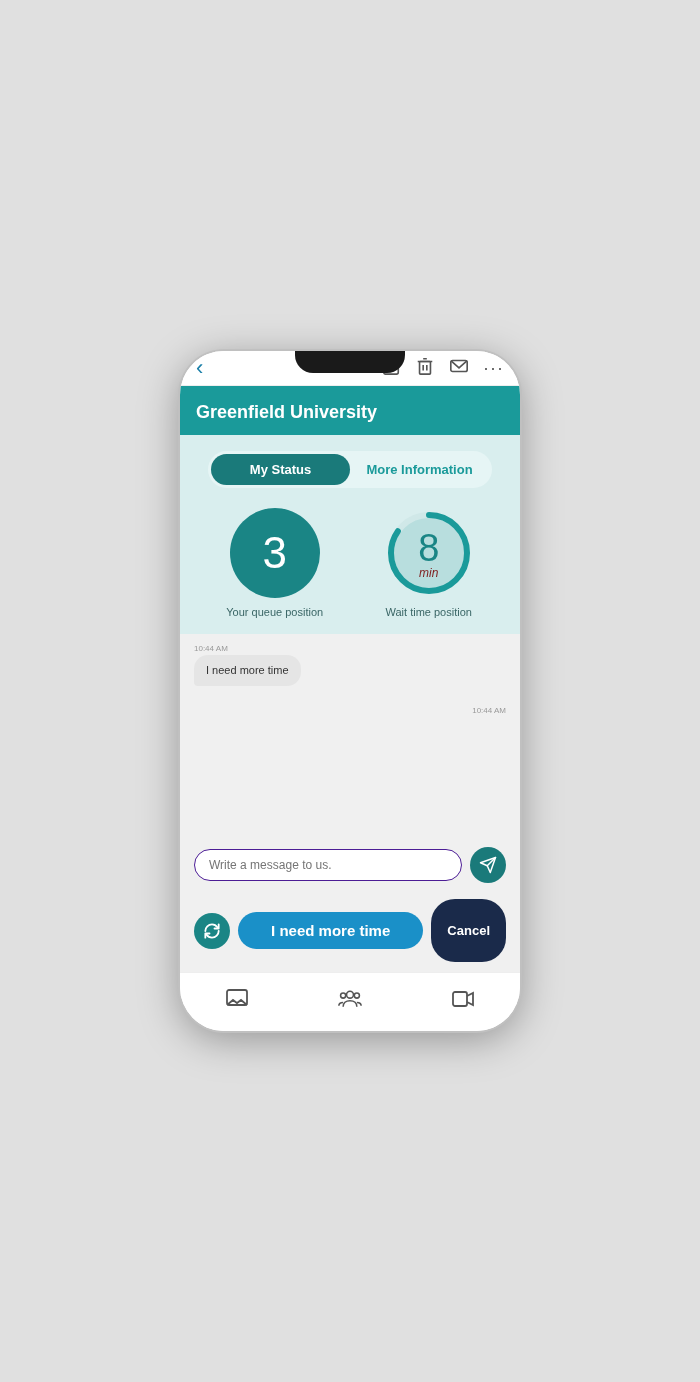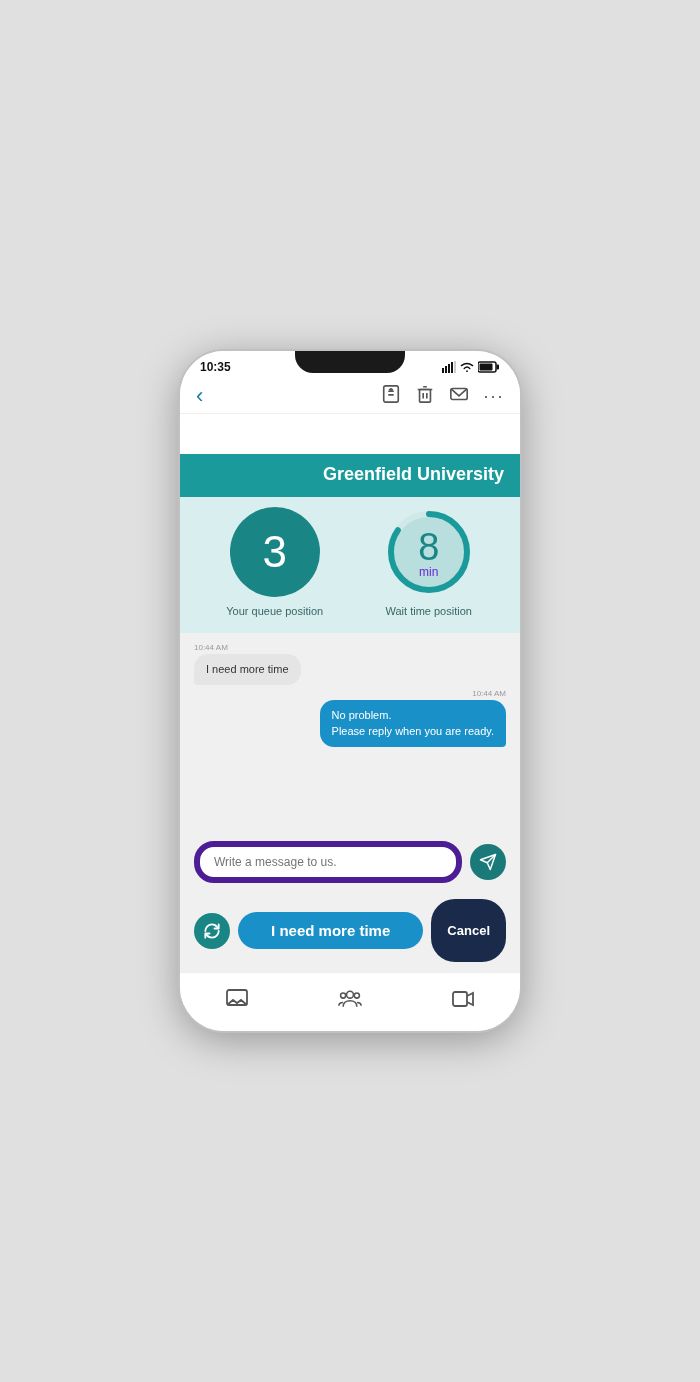--- a/index.html
+++ b/index.html
@@ -61,23 +61,22 @@
       background: #fff;
       border-bottom: 1px solid #eee;
     }
     .toolbar-right { display: flex; gap: 14px; align-items: center; }
     .toolbar svg { width: 20px; height: 20px; }
     .back-btn { color: #1a7fa8; font-size: 22px; }
 
     
     .app-header {
       background: #1a9a9a;
-      padding: 10px 16px 12px;
-      text-align: right;
-      margin-top: 40px;
+      padding: 16px 16px 12px;
+      text-align: left;
     }
     .app-header-title {
       color: #fff;
       font-size: 18px;
       font-weight: 700;
     }
 
     
     .tab-switcher {
       display: flex;
@@ -149,38 +148,39 @@
       align-items: center;
       z-index: 1;
     }
     .circle-ring-number {
       font-size: 38px;
       font-weight: 300;
       color: #1a8585;
     }
     .circle-ring-unit {
       font-size: 12px;
-      color: #6d28d9;
+      color: #7f1d1d;
       margin-top: -4px;
+      font-style: italic;
     }
     .circle-label {
       font-size: 11px;
       color: #3a6666;
       text-align: center;
     }
 
     
     .chat-area {
       flex: 1;
       background: #f0f0f0;
       padding: 10px 14px;
       overflow-y: auto;
       display: flex;
       flex-direction: column;
-      gap: 4px;
+      gap: 20px;
     }
 
     .msg-row {
       display: flex;
       flex-direction: column;
     }
     .msg-row.left { align-items: flex-start; }
     .msg-row.right { align-items: flex-end; }
 
     .msg-time {
@@ -209,21 +209,21 @@
     
     .message-input-row {
       display: flex;
       align-items: center;
       padding: 8px 14px;
       background: #f0f0f0;
       gap: 8px;
     }
     .message-input {
       flex: 1;
-      border: 6px solid #4c1d95;
+      border: 1px solid #4c1d95;
       border-radius: 20px;
       padding: 8px 14px;
       font-size: 12px;
       background: #fff;
       color: #999;
       outline: none;
     }
     .send-btn {
       width: 36px;
       height: 36px;
@@ -299,42 +299,20 @@
       height: 36px;
     }
     .nav-icon svg { width: 24px; height: 24px; }
   </style>
 </head>
 <body>
 
 <div class="phone-frame">
   <div class="notch"></div>
 
-  <div class="status-bar">
-    <span class="time">10:35</span>
-    <div class="status-icons">
-      <svg width="14" height="12" viewBox="0 0 14 12">
-        <rect x="0" y="7" width="2" height="5" fill="#111"></rect>
-        <rect x="3" y="5" width="2" height="7" fill="#111"></rect>
-        <rect x="6" y="3" width="2" height="9" fill="#111"></rect>
-        <rect x="9" y="1" width="2" height="11" fill="#111"></rect>
-        <rect x="12" y="0" width="2" height="12" fill="#ccc"></rect>
-      </svg>
-      <svg width="14" height="12" viewBox="0 0 20 16">
-        <path d="M10 14 L10 14" stroke="#111" stroke-width="2.5" stroke-linecap="round"></path>
-        <path d="M6 10 Q10 6 14 10" stroke="#111" stroke-width="2" fill="none" stroke-linecap="round"></path>
-        <path d="M2 6 Q10 0 18 6" stroke="#111" stroke-width="2" fill="none" stroke-linecap="round"></path>
-      </svg>
-      <svg width="22" height="12" viewBox="0 0 22 12">
-        <rect x="0" y="1" width="18" height="10" rx="2" stroke="#111" stroke-width="1.5" fill="none"></rect>
-        <rect x="18.5" y="3.5" width="2.5" height="5" rx="1" fill="#111"></rect>
-        <rect x="1.5" y="2.5" width="13" height="7" rx="1" fill="#111"></rect>
-      </svg>
-    </div>
-  </div>
 
   <div class="toolbar">
     <span class="back-btn" style="font-size:22px;color:#1a7fa8;cursor:pointer;">‹</span>
     <div class="toolbar-right">
       <span style="cursor:pointer;">
         <svg viewBox="0 0 22 22" fill="none" stroke="#555" stroke-width="1.8">
           <rect x="3" y="2" width="16" height="18" rx="2"></rect>
           <line x1="8" y1="8" x2="14" y2="8"></line>
           <line x1="8" y1="12" x2="14" y2="12"></line>
           <line x1="11" y1="5" x2="11" y2="8" stroke-width="1.5"></line>
@@ -358,20 +336,26 @@
         </svg>
       </span>
       <span style="cursor:pointer;font-size:18px;color:#555;letter-spacing:1px;">···</span>
     </div>
   </div>
 
   <div class="app-header">
     <span class="app-header-title">Greenfield University</span>
   </div>
 
+  <div style="background:#d9eeee;padding:6px 14px 0;">
+    <div class="tab-switcher">
+      <button class="tab-btn active">My Status</button>
+      <button class="tab-btn">More Information</button>
+    </div>
+  </div>
 
   <div class="status-area">
     <div class="status-circles">
 
       <div class="circle-item">
         <div class="circle-filled">
           <span>3</span>
         </div>
         <span class="circle-label">Your queue position</span>
       </div>
@@ -400,23 +384,20 @@
 
     <div class="msg-row left">
       <span class="msg-time">10:44 AM</span>
       <div class="msg-bubble left-bubble">
         <span>I need more time</span>
       </div>
     </div>
 
     <div class="msg-row right">
       <span class="msg-time">10:44 AM</span>
-      <div class="msg-bubble right-bubble">
-        <span>No problem.<br>Please reply when you are ready.</span>
-      </div>
     </div>
   </div>
 
   <div class="message-input-row">
     <input class="message-input" type="text" placeholder="Write a message to us." style="">
     <button class="send-btn">
       <svg viewBox="0 0 24 24" fill="none">
         <path d="M22 2L11 13" stroke="white" stroke-width="2" stroke-linecap="round" stroke-linejoin="round"></path>
         <path d="M22 2L15 22L11 13L2 9L22 2Z" stroke="white" stroke-width="2" stroke-linecap="round" stroke-linejoin="round"></path>
       </svg>

